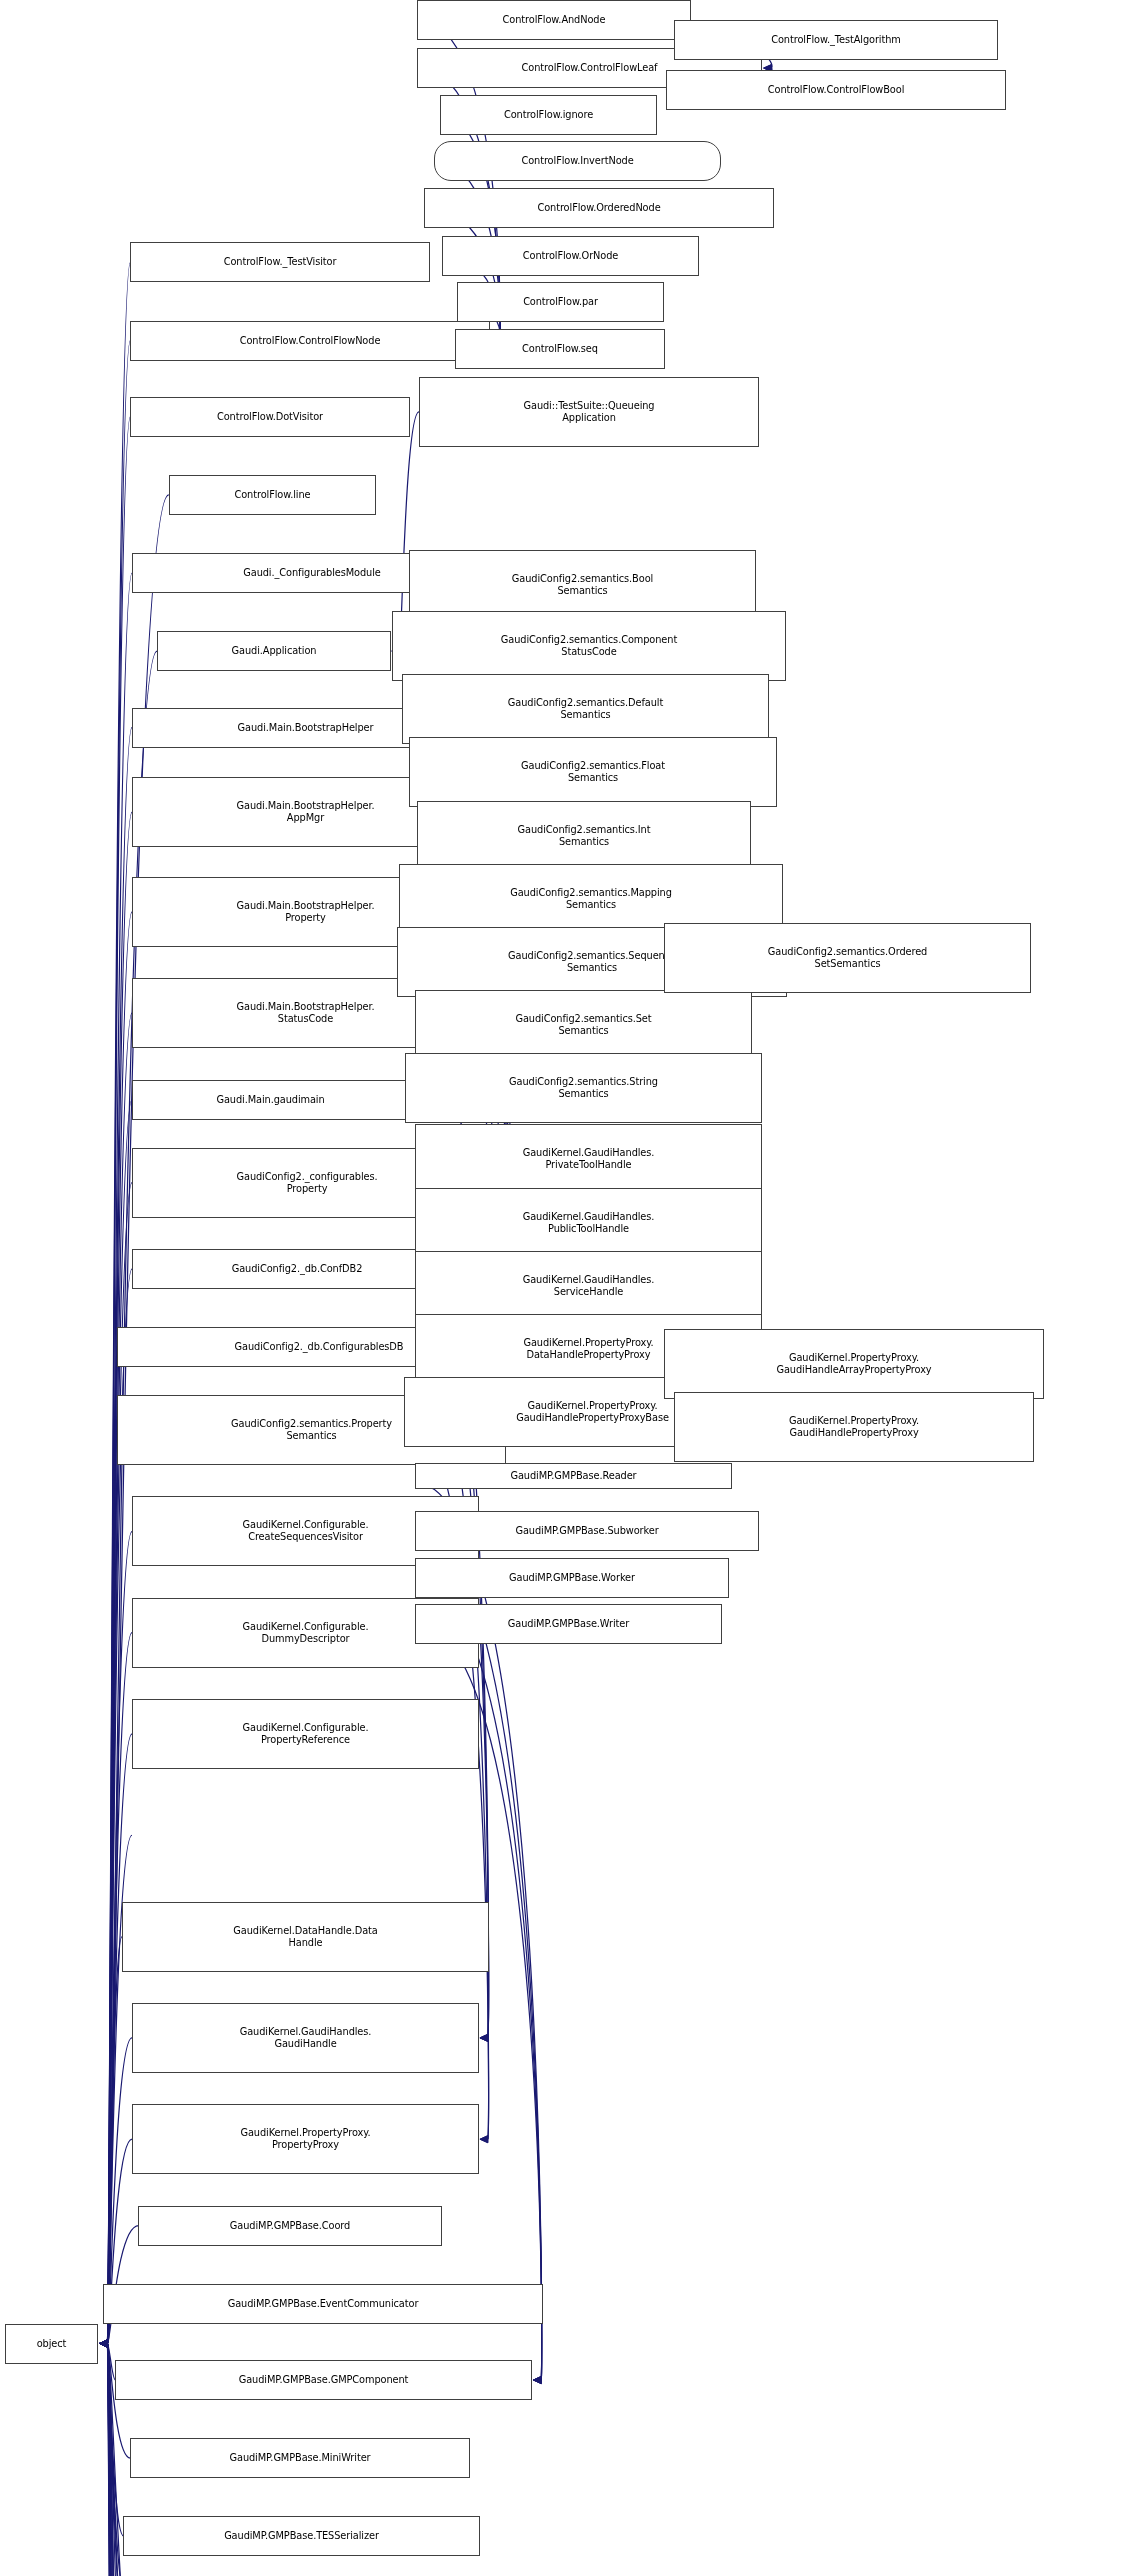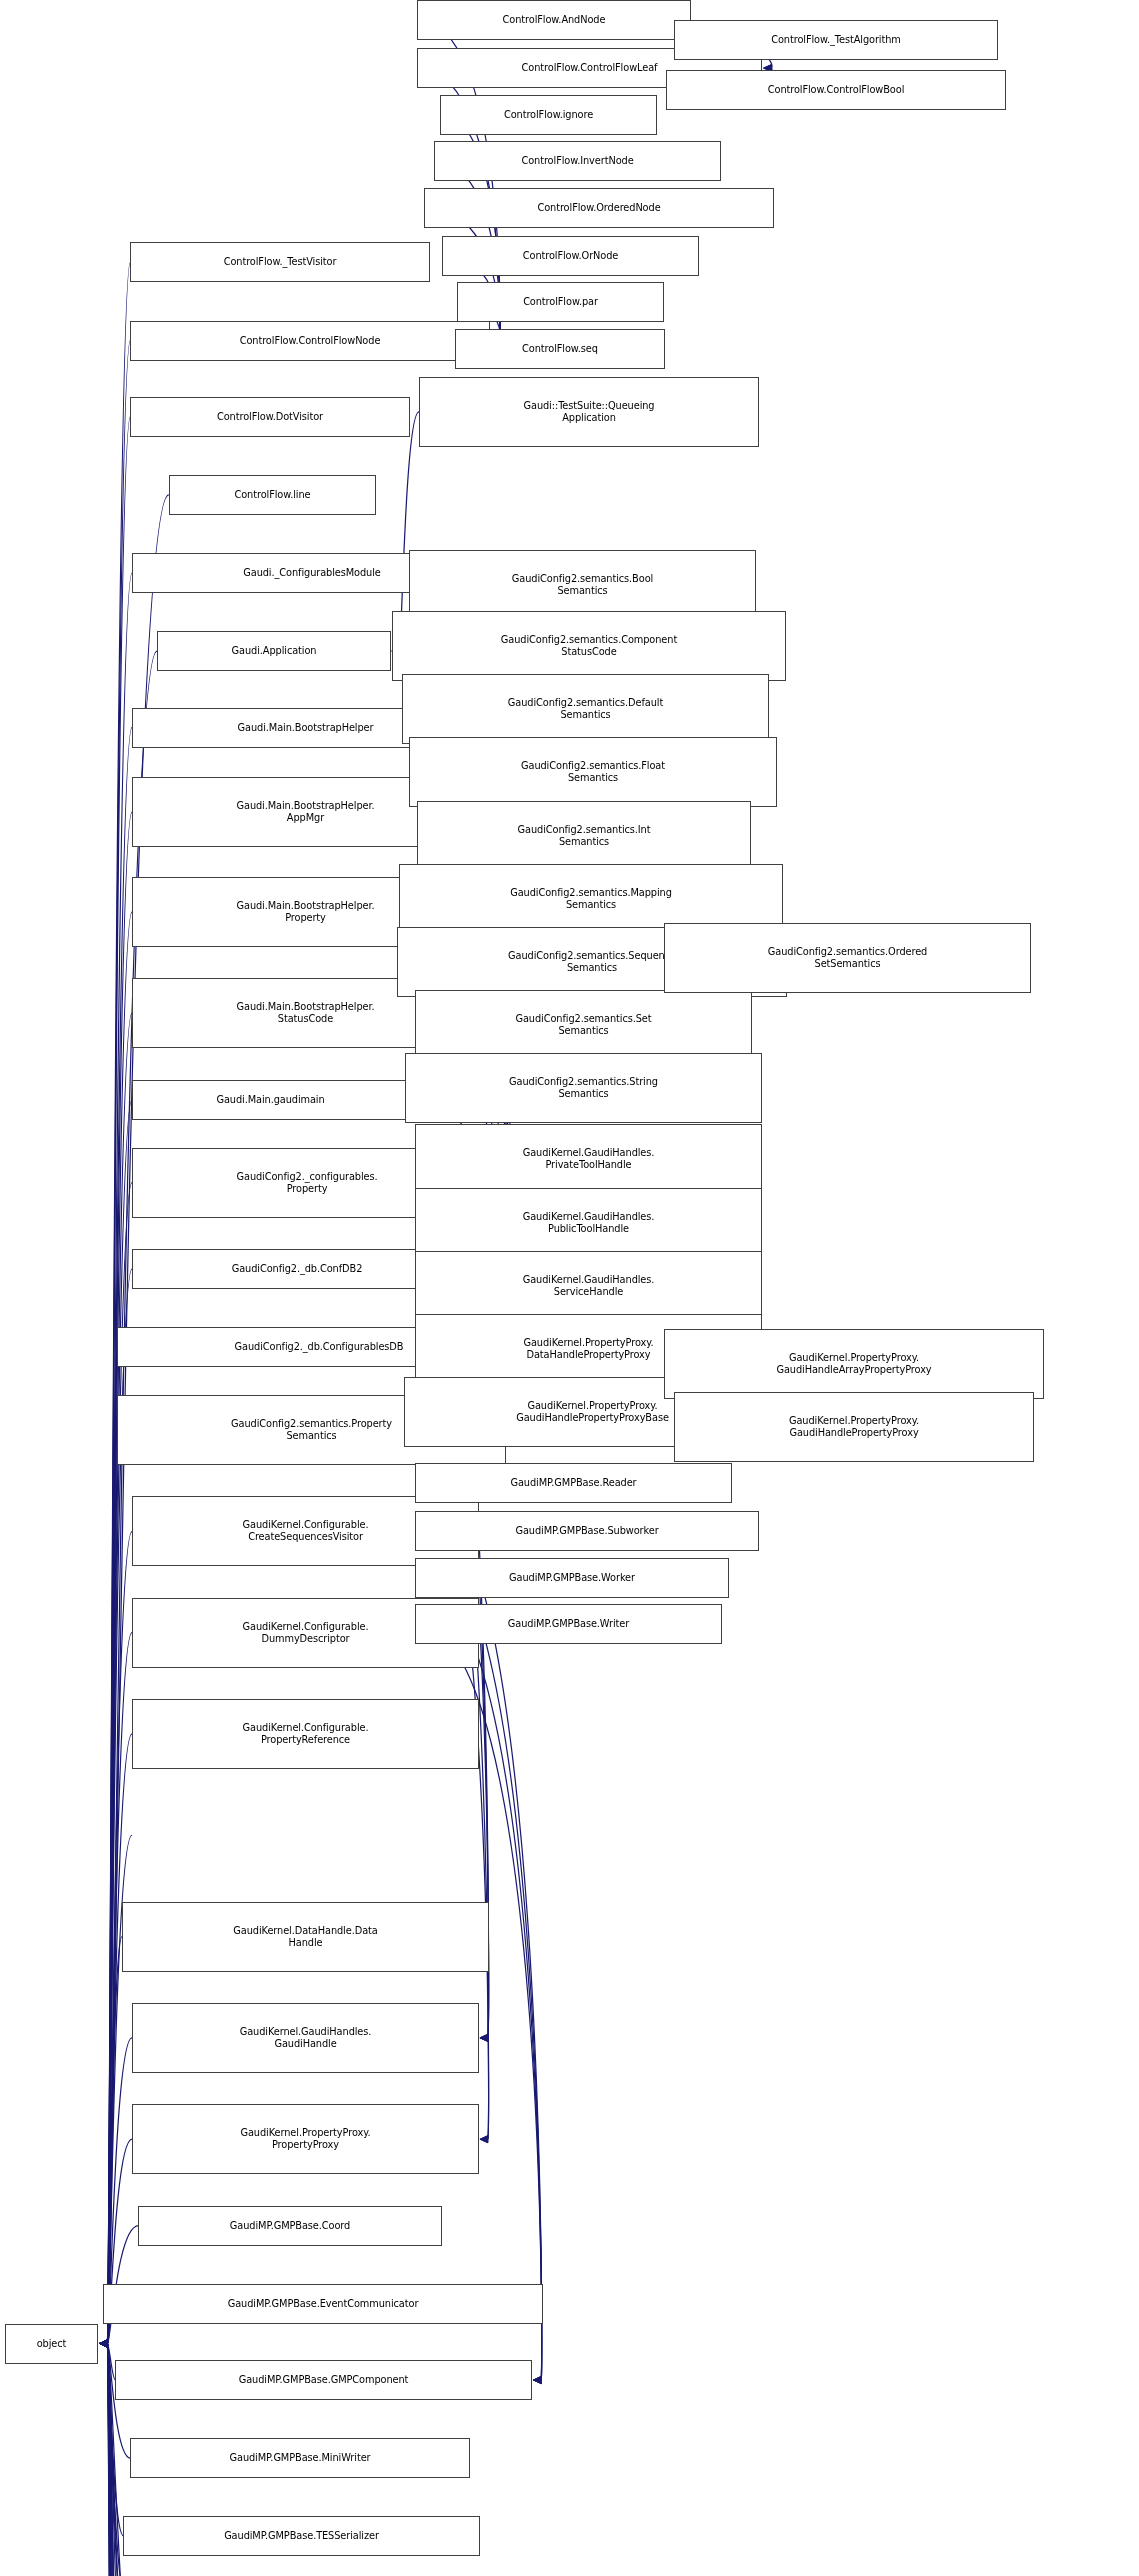--- a/index.html
+++ b/index.html
@@ -268,21 +268,21 @@
     <div class="node" style="left: 132px; top: 2104px; width: 347px; height: 70px;">GaudiKernel.PropertyProxy.
 PropertyProxy</div>
     <div class="node" style="left: 138px; top: 2206px; width: 304px; height: 40px;">GaudiMP.GMPBase.Coord</div>
     <div class="node" style="left: 103px; top: 2284px; width: 440px; height: 40px;">GaudiMP.GMPBase.EventCommunicator</div>
     <div class="node" style="left: 115px; top: 2360px; width: 417px; height: 40px;">GaudiMP.GMPBase.GMPComponent</div>
     <div class="node" style="left: 130px; top: 2438px; width: 340px; height: 40px;">GaudiMP.GMPBase.MiniWriter</div>
     <div class="node" style="left: 123px; top: 2516px; width: 357px; height: 40px;">GaudiMP.GMPBase.TESSerializer</div>
     <div class="node" style="left: 417px; top: 0px; width: 274px; height: 40px;">ControlFlow.AndNode</div>
     <div class="node" style="left: 417px; top: 48px; width: 345px; height: 40px;">ControlFlow.ControlFlowLeaf</div>
     <div class="node" style="left: 440px; top: 95px; width: 217px; height: 40px;">ControlFlow.ignore</div>
-    <div class="node" style="left: 434px; top: 141px; width: 287px; height: 40px;">ControlFlow.InvertNode</div>
+    <div class="node" style="left: 434px; top: 141px; width: 287px; height: 40px; border-radius: 17px;">ControlFlow.InvertNode</div>
     <div class="node" style="left: 424px; top: 188px; width: 350px; height: 40px;">ControlFlow.OrderedNode</div>
     <div class="node" style="left: 442px; top: 236px; width: 257px; height: 40px;">ControlFlow.OrNode</div>
     <div class="node" style="left: 457px; top: 282px; width: 207px; height: 40px;">ControlFlow.par</div>
     <div class="node" style="left: 455px; top: 329px; width: 210px; height: 40px;">ControlFlow.seq</div>
     <div class="node" style="left: 419px; top: 377px; width: 340px; height: 70px;">Gaudi::TestSuite::Queueing
 Application</div>
     <div class="node" style="left: 409px; top: 550px; width: 347px; height: 70px;">GaudiConfig2.semantics.Bool
 Semantics</div>
     <div class="node" style="left: 392px; top: 611px; width: 394px; height: 70px;">GaudiConfig2.semantics.Component
 StatusCode</div>
@@ -303,21 +303,21 @@
     <div class="node" style="left: 415px; top: 1124px; width: 347px; height: 70px;">GaudiKernel.GaudiHandles.
 PrivateToolHandle</div>
     <div class="node" style="left: 415px; top: 1188px; width: 347px; height: 70px;">GaudiKernel.GaudiHandles.
 PublicToolHandle</div>
     <div class="node" style="left: 415px; top: 1251px; width: 347px; height: 70px;">GaudiKernel.GaudiHandles.
 ServiceHandle</div>
     <div class="node" style="left: 415px; top: 1314px; width: 347px; height: 70px;">GaudiKernel.PropertyProxy.
 DataHandlePropertyProxy</div>
     <div class="node" style="left: 404px; top: 1377px; width: 377px; height: 70px;">GaudiKernel.PropertyProxy.
 GaudiHandlePropertyProxyBase</div>
-    <div class="node" style="left: 415px; top: 1463px; width: 317px; height: 40px;">GaudiMP.GMPBase.Reader</div>
+    <div class="node" style="left: 415px; top: 1463px; width: 317px; height: 26px;">GaudiMP.GMPBase.Reader</div>
     <div class="node" style="left: 415px; top: 1511px; width: 344px; height: 40px;">GaudiMP.GMPBase.Subworker</div>
     <div class="node" style="left: 415px; top: 1558px; width: 314px; height: 40px;">GaudiMP.GMPBase.Worker</div>
     <div class="node" style="left: 415px; top: 1604px; width: 307px; height: 40px;">GaudiMP.GMPBase.Writer</div>
     <div class="node" style="left: 674px; top: 20px; width: 324px; height: 40px;">ControlFlow._TestAlgorithm</div>
     <div class="node" style="left: 666px; top: 70px; width: 340px; height: 40px;">ControlFlow.ControlFlowBool</div>
     <div class="node" style="left: 664px; top: 923px; width: 367px; height: 70px;">GaudiConfig2.semantics.Ordered
 SetSemantics</div>
     <div class="node" style="left: 664px; top: 1329px; width: 380px; height: 70px;">GaudiKernel.PropertyProxy.
 GaudiHandleArrayPropertyProxy</div>
     <div class="node" style="left: 674px; top: 1392px; width: 360px; height: 70px;">GaudiKernel.PropertyProxy.

